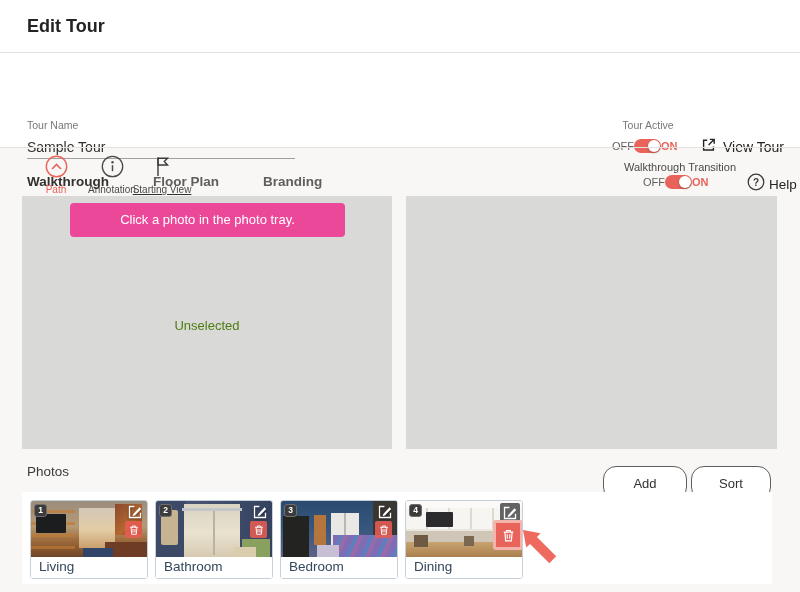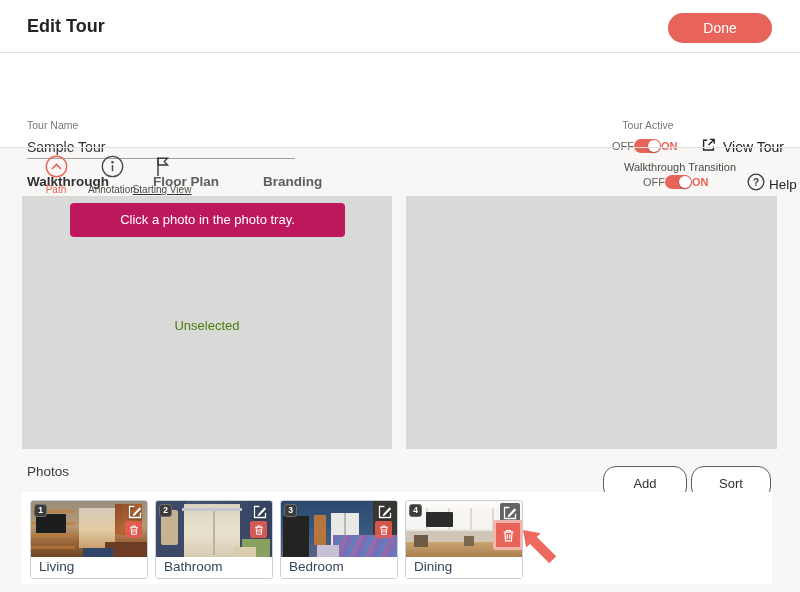--- a/index.html
+++ b/index.html
@@ -52,21 +52,21 @@
     text-align:center; font-size:11px; color:#4a4947; }
   .toggle-row.transition { left:643px; top:175px; }
   .help { position:absolute; left:747px; top:173px; display:flex; align-items:center;
     gap:4px; cursor:pointer; }
   .help-label { font-size:13.5px; color:#252423; }
   
   .panel { position:absolute; top:196px; height:253px; background:#d9d9d8; }
   .panel.left { left:22px; width:370px; }
   .panel.right { left:406px; width:371px; }
   .tray-tooltip { position:absolute; left:48px; top:7px; width:275px; height:34px;
-    background:#be185d; border-radius:4px; color:#ffffff; font-size:13px;
+    background:#ec4899; border-radius:4px; color:#ffffff; font-size:13px;
     text-align:center; line-height:34px; }
   .unselected { position:absolute; left:0; top:122px; width:100%; text-align:center;
     font-size:13px; color:#4d7c0f; }
   
   .photos-label { position:absolute; left:27px; top:464px; font-size:13.5px; color:#3b3a39; }
   .pill-btn { position:absolute; top:466px; height:34px; background:#fff;
     border:1px solid #5f5e5c; border-radius:13px; font-size:13px; color:#323130;
     font-family:inherit; cursor:pointer; }
   .add-btn { left:603px; width:84px; }
   .sort-btn { left:691px; width:80px; }
@@ -91,21 +91,20 @@
   .del-btn.highlight { right:-1px; top:19px; width:30px; height:30px;
     background:#e8635a; border:3px solid #f4b4ac; border-radius:3px; }
   .layer { position:absolute; }
   .pointer-arrow { position:absolute; left:519px; top:526px; z-index:5; }
 </style>
 </head>
 <body>
 
 <div class="header">
   <div class="page-title">Edit Tour</div>
-  <button class="done-btn">Done</button>
 </div>
 
 <div class="subheader">
   <div class="field-label">Tour Name</div>
   <input class="tour-name-input" value="Sample Tour" style="">
   <div class="tour-active-label">Tour Active</div>
   <div class="toggle-row tour-active">
     <span class="off-txt">OFF</span>
     <span class="toggle">
         <span class="knob"></span>

